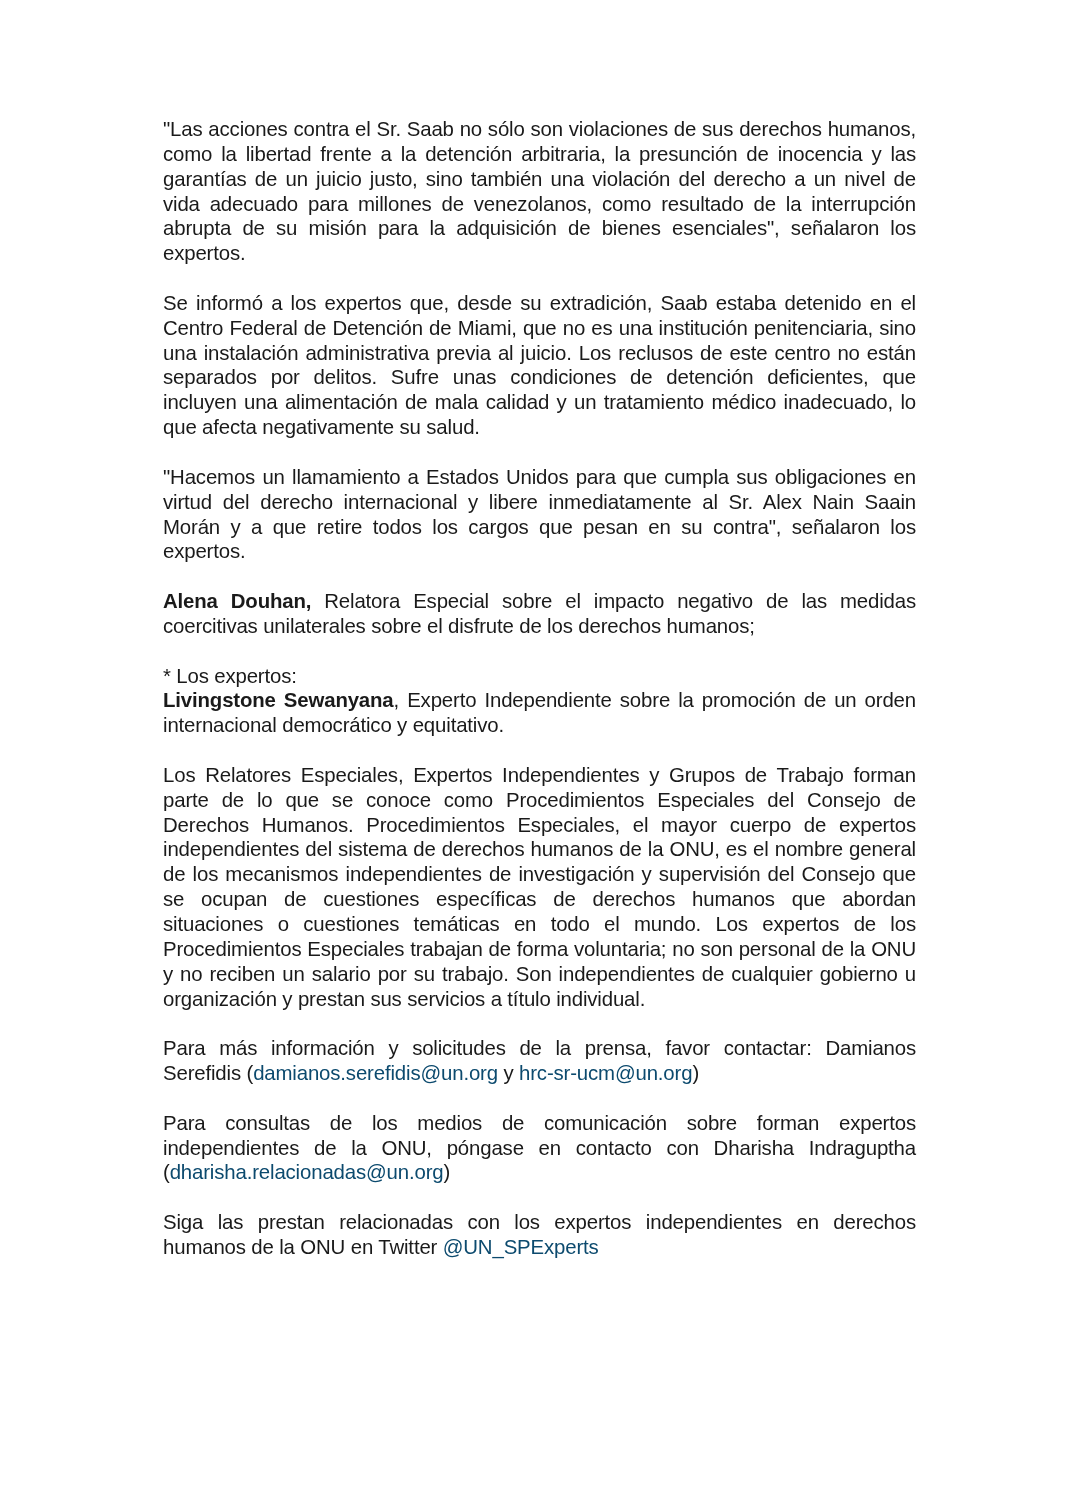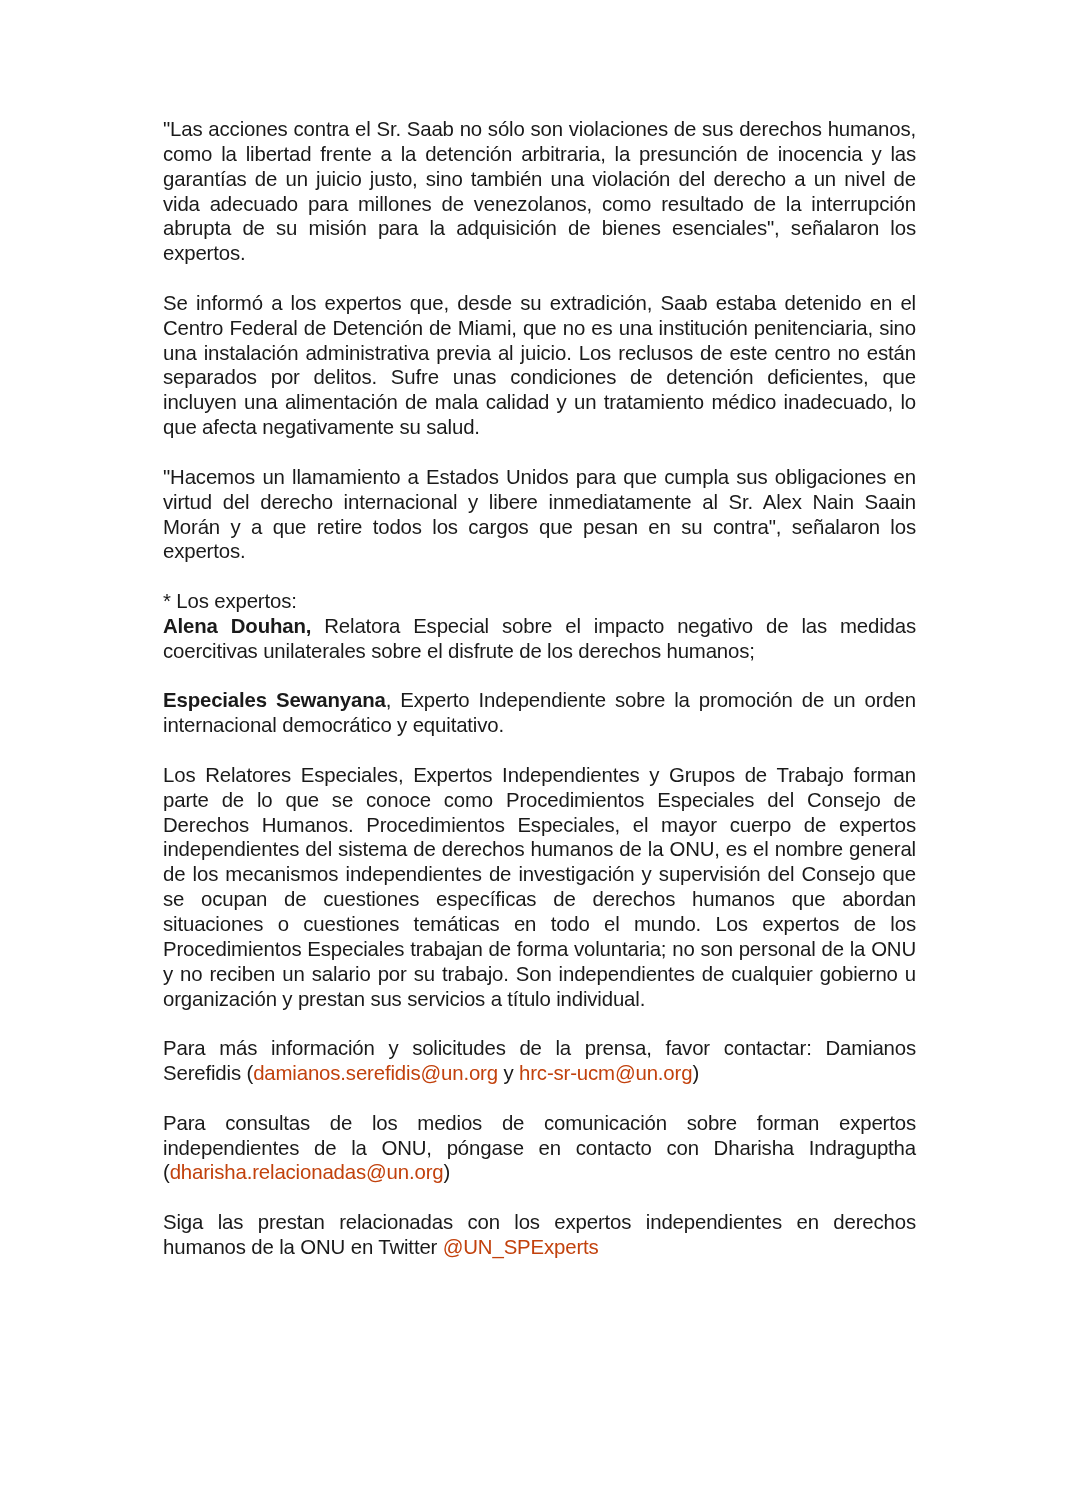--- a/index.html
+++ b/index.html
@@ -24,38 +24,38 @@
       color: #1a1a1a;
     }
     .para {
       margin: 0 0 24.85px 0;
       text-align: justify;
       text-align-last: left;
       letter-spacing: -0.15px;
     }
     .para.tight { margin-bottom: 0; }
     .bold { font-weight: bold; }
-    .link { color: #c2410c; text-decoration: none; }
+    .link { color: #0c4a6e; text-decoration: none; }
   </style>
 </head>
 <body>
 
 <div class="page">
 
   <p class="para">"Las acciones contra el Sr. Saab no sólo son violaciones de sus derechos humanos, como la libertad frente a la detención arbitraria, la presunción de inocencia y las garantías de un juicio justo, sino también una violación del derecho a un nivel de vida adecuado para millones de venezolanos, como resultado de la interrupción abrupta de su misión para la adquisición de bienes esenciales", señalaron los expertos.</p>
 
   <p class="para">Se informó a los expertos que, desde su extradición, Saab estaba detenido en el Centro Federal de Detención de Miami, que no es una institución penitenciaria, sino una instalación administrativa previa al juicio. Los reclusos de este centro no están separados por delitos. Sufre unas condiciones de detención deficientes, que incluyen una alimentación de mala calidad y un tratamiento médico inadecuado, lo que afecta negativamente su salud.</p>
 
   <p class="para">"Hacemos un llamamiento a Estados Unidos para que cumpla sus obligaciones en virtud del derecho internacional y libere inmediatamente al Sr. Alex Nain Saain Morán y a que retire todos los cargos que pesan en su contra", señalaron los expertos.</p>
 
+  <p class="para"><span class="bold">Alena Douhan,</span><span> Relatora Especial sobre el impacto negativo de las medidas coercitivas unilaterales sobre el disfrute de los derechos humanos;</span></p>
+
   <p class="para tight">* Los expertos:</p>
 
-  <p class="para"><span class="bold">Alena Douhan,</span><span> Relatora Especial sobre el impacto negativo de las medidas coercitivas unilaterales sobre el disfrute de los derechos humanos;</span></p>
-
-  <p class="para"><span class="bold">Especiales Sewanyana</span><span>, Experto Independiente sobre la promoción de un orden internacional democrático y equitativo.</span></p>
+  <p class="para"><span class="bold">Livingstone Sewanyana</span><span>, Experto Independiente sobre la promoción de un orden internacional democrático y equitativo.</span></p>
 
   <p class="para">Los Relatores Especiales, Expertos Independientes y Grupos de Trabajo forman parte de lo que se conoce como Procedimientos Especiales del Consejo de Derechos Humanos. Procedimientos Especiales, el mayor cuerpo de expertos independientes del sistema de derechos humanos de la ONU, es el nombre general de los mecanismos independientes de investigación y supervisión del Consejo que se ocupan de cuestiones específicas de derechos humanos que abordan situaciones o cuestiones temáticas en todo el mundo. Los expertos de los Procedimientos Especiales trabajan de forma voluntaria; no son personal de la ONU y no reciben un salario por su trabajo. Son independientes de cualquier gobierno u organización y prestan sus servicios a título individual.</p>
 
   <p class="para"><span>Para más información y solicitudes de la prensa, favor contactar: Damianos Serefidis (</span><a class="link">damianos.serefidis@un.org</a><span> y </span><a class="link">hrc-sr-ucm@un.org</a><span>)</span></p>
 
   <p class="para"><span>Para consultas de los medios de comunicación sobre forman expertos independientes de la ONU, póngase en contacto con Dharisha Indraguptha (</span><a class="link">dharisha.relacionadas@un.org</a><span>)</span></p>
 
   <p class="para"><span>Siga las prestan relacionadas con los expertos independientes en derechos humanos de la ONU en Twitter </span><a class="link">@UN_SPExperts</a></p>
 
 </div>

